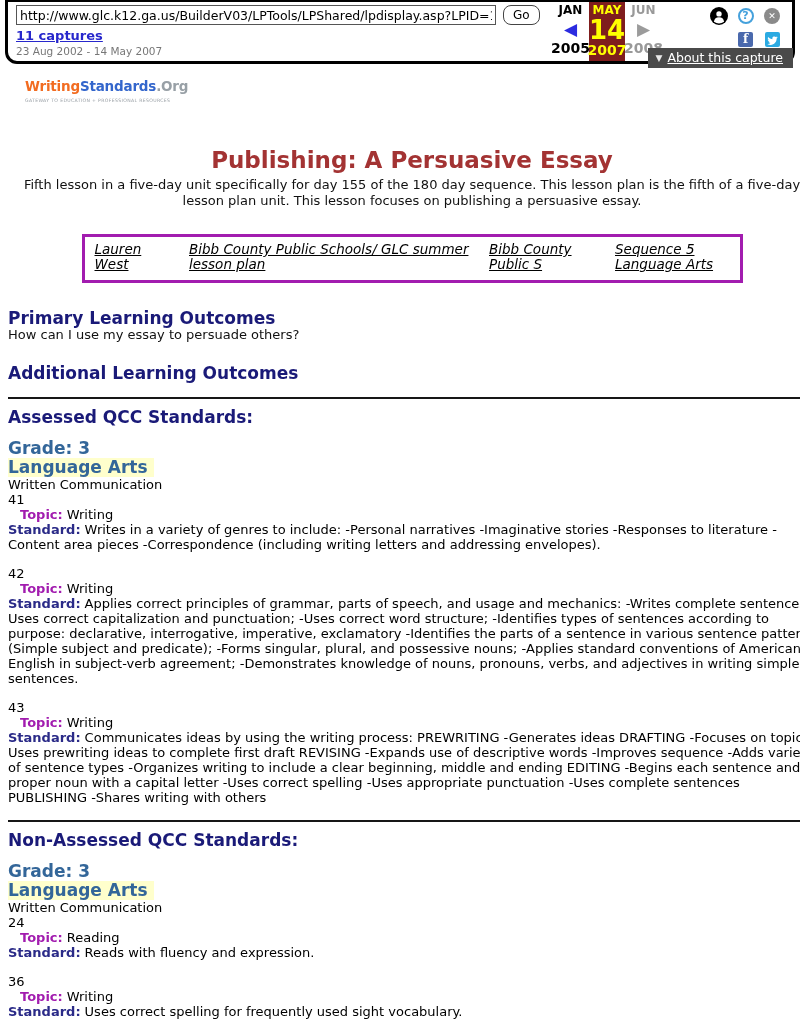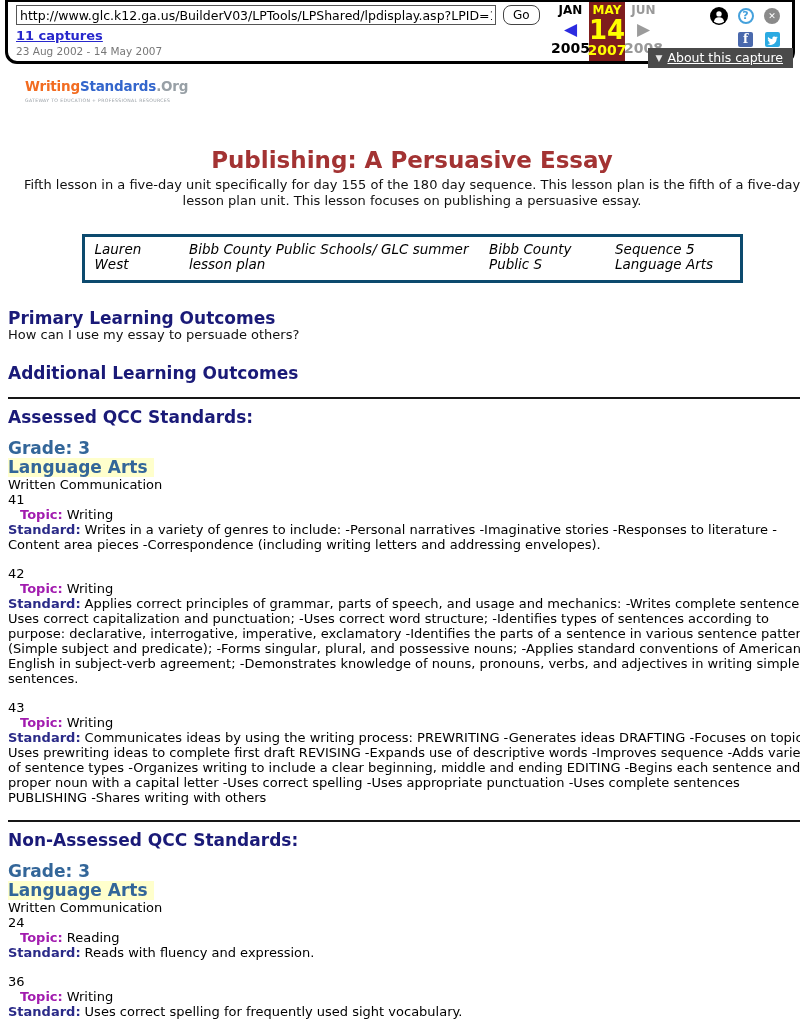--- a/index.html
+++ b/index.html
@@ -132,21 +132,22 @@
   }
   .page-desc {
     margin-top: 4px;
     text-align: center;
     font-size: 13px; line-height: 15.5px; color: #111;
   }
 
   .info-table-wrap { margin-top: 26px; display: flex; justify-content: center; }
   table.info-table {
     border-collapse: collapse;
-    border: 3px solid #0c4a6e;
+    border: 3px solid #a21caf;
+    text-decoration: underline;
   }
   table.info-table td {
     font-style: italic; font-size: 13.5px; line-height: 15px;
     vertical-align: top; padding: 5px 10px 8px 10px;
   }
   td.c-author { width: 96px; }
   td.c-org { width: 300px; }
   td.c-district { width: 126px; }
   td.c-seq { width: 136px; }
 

